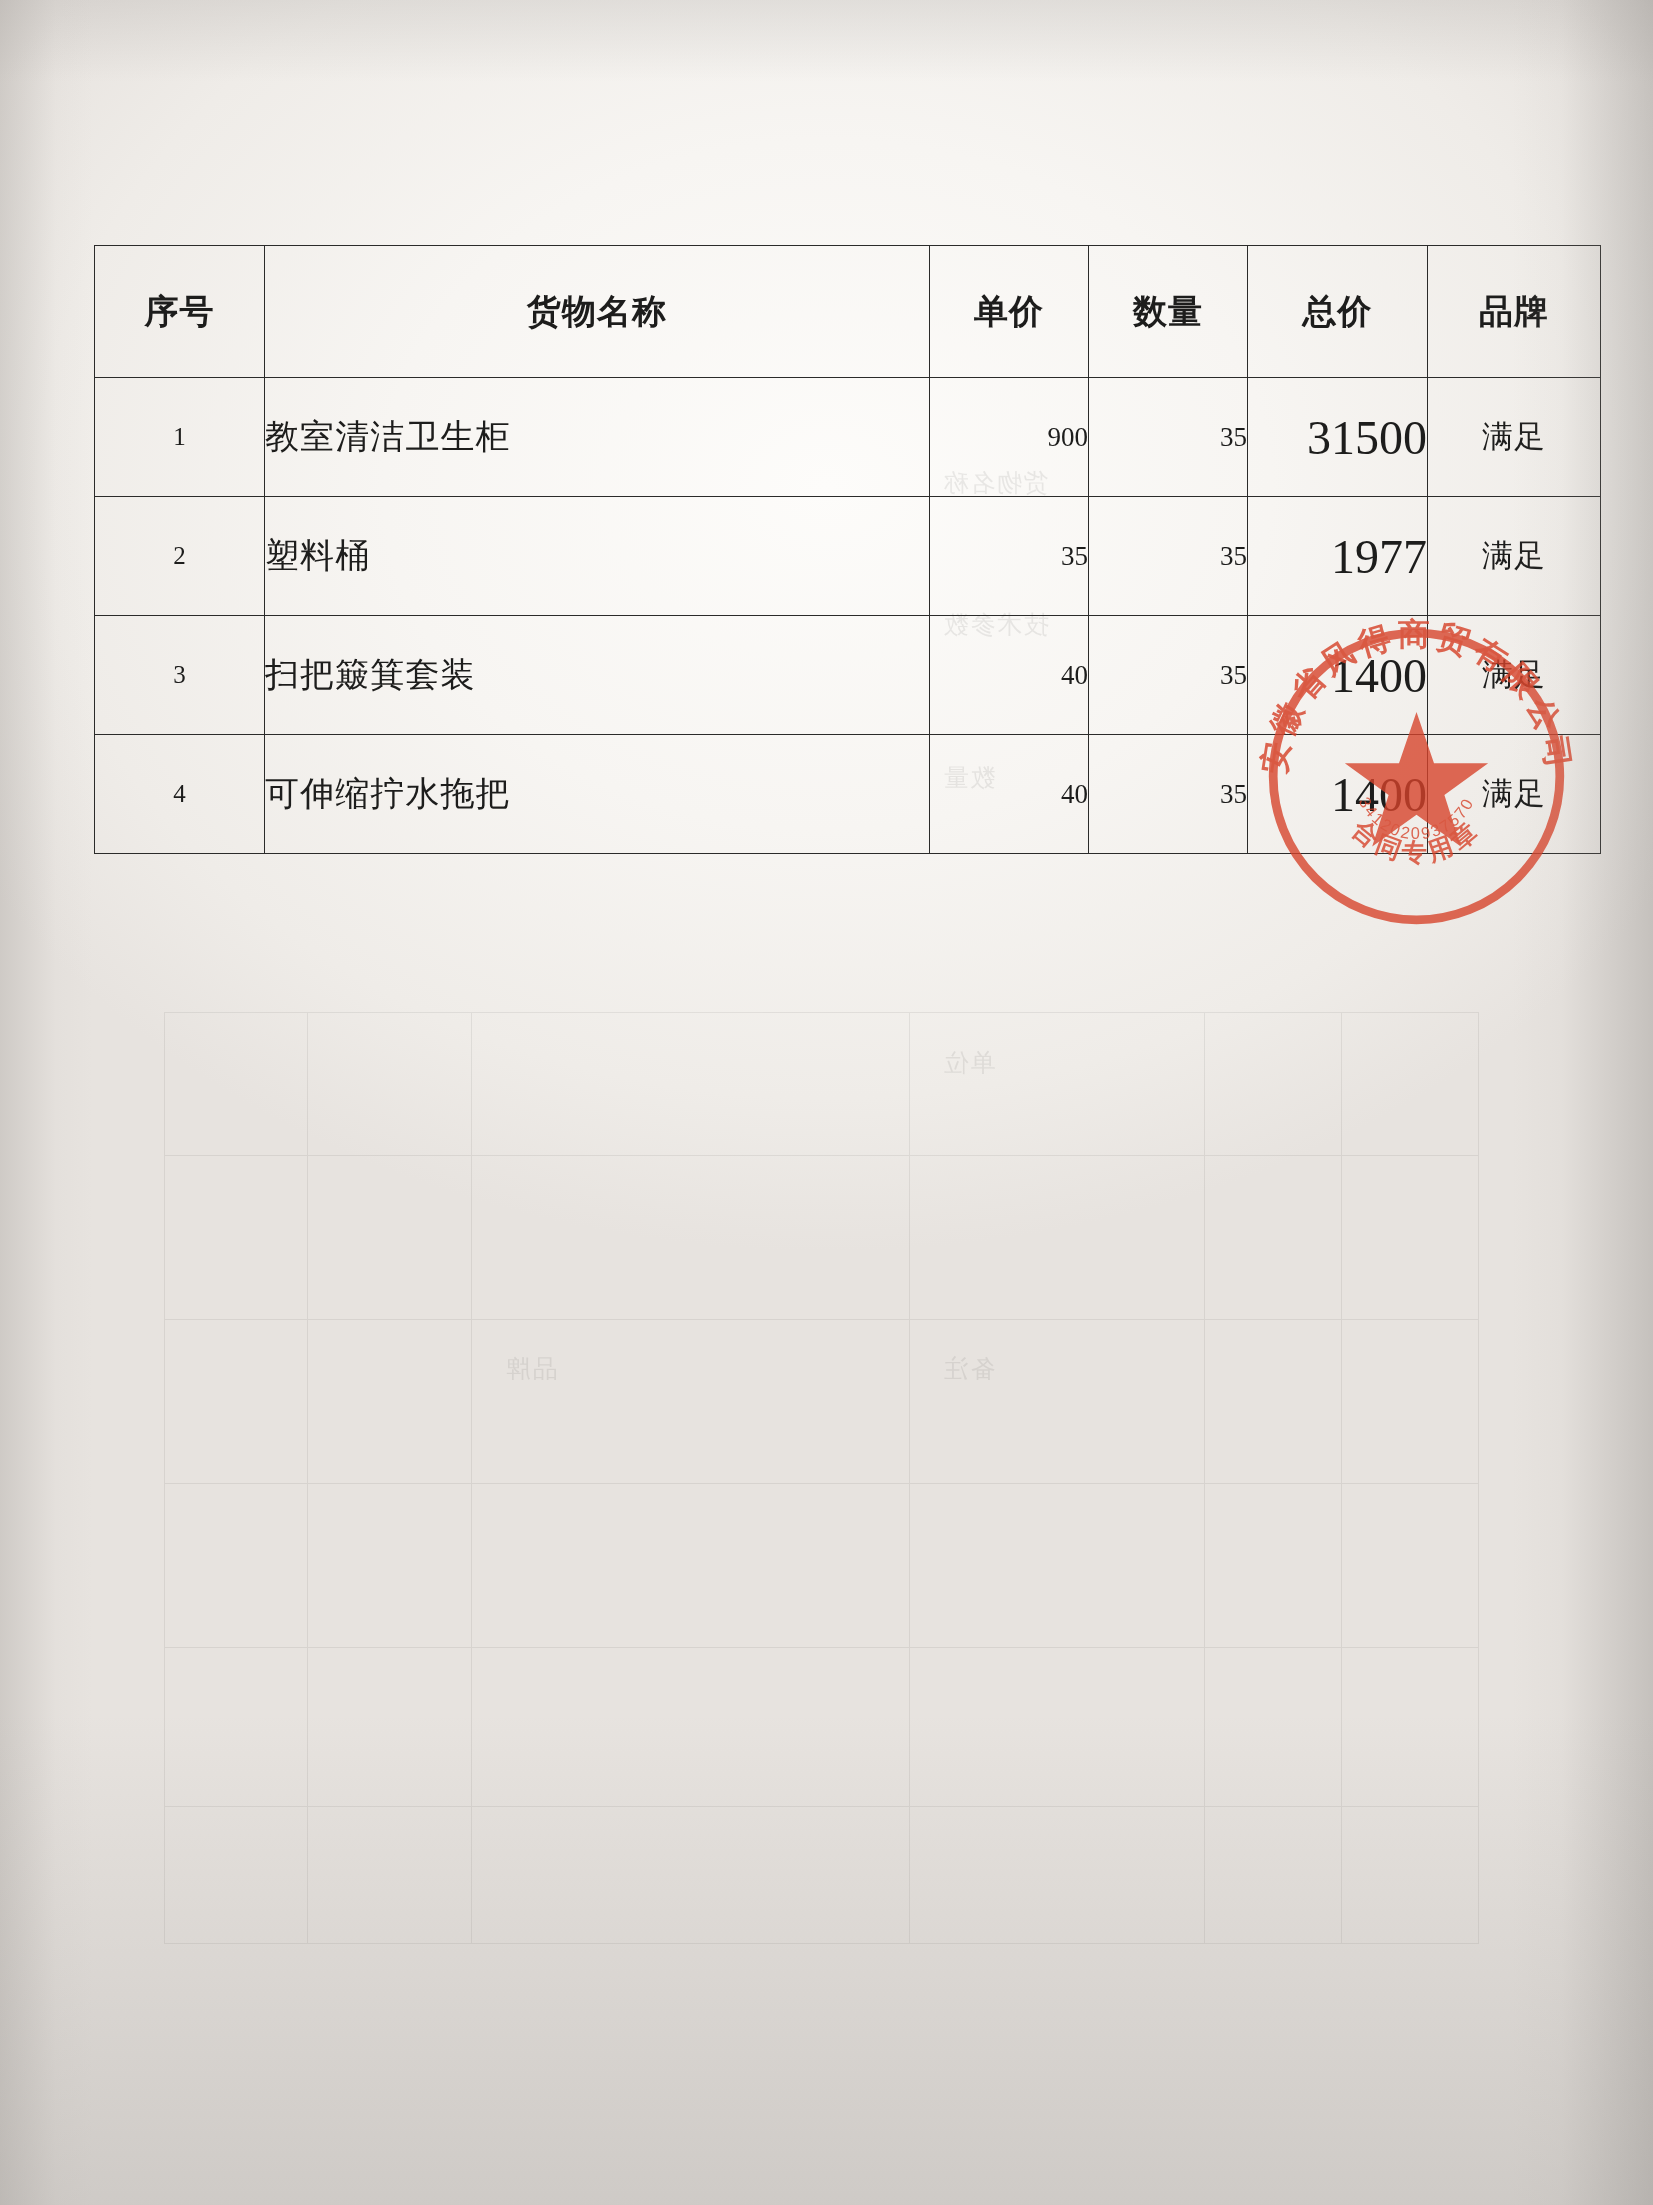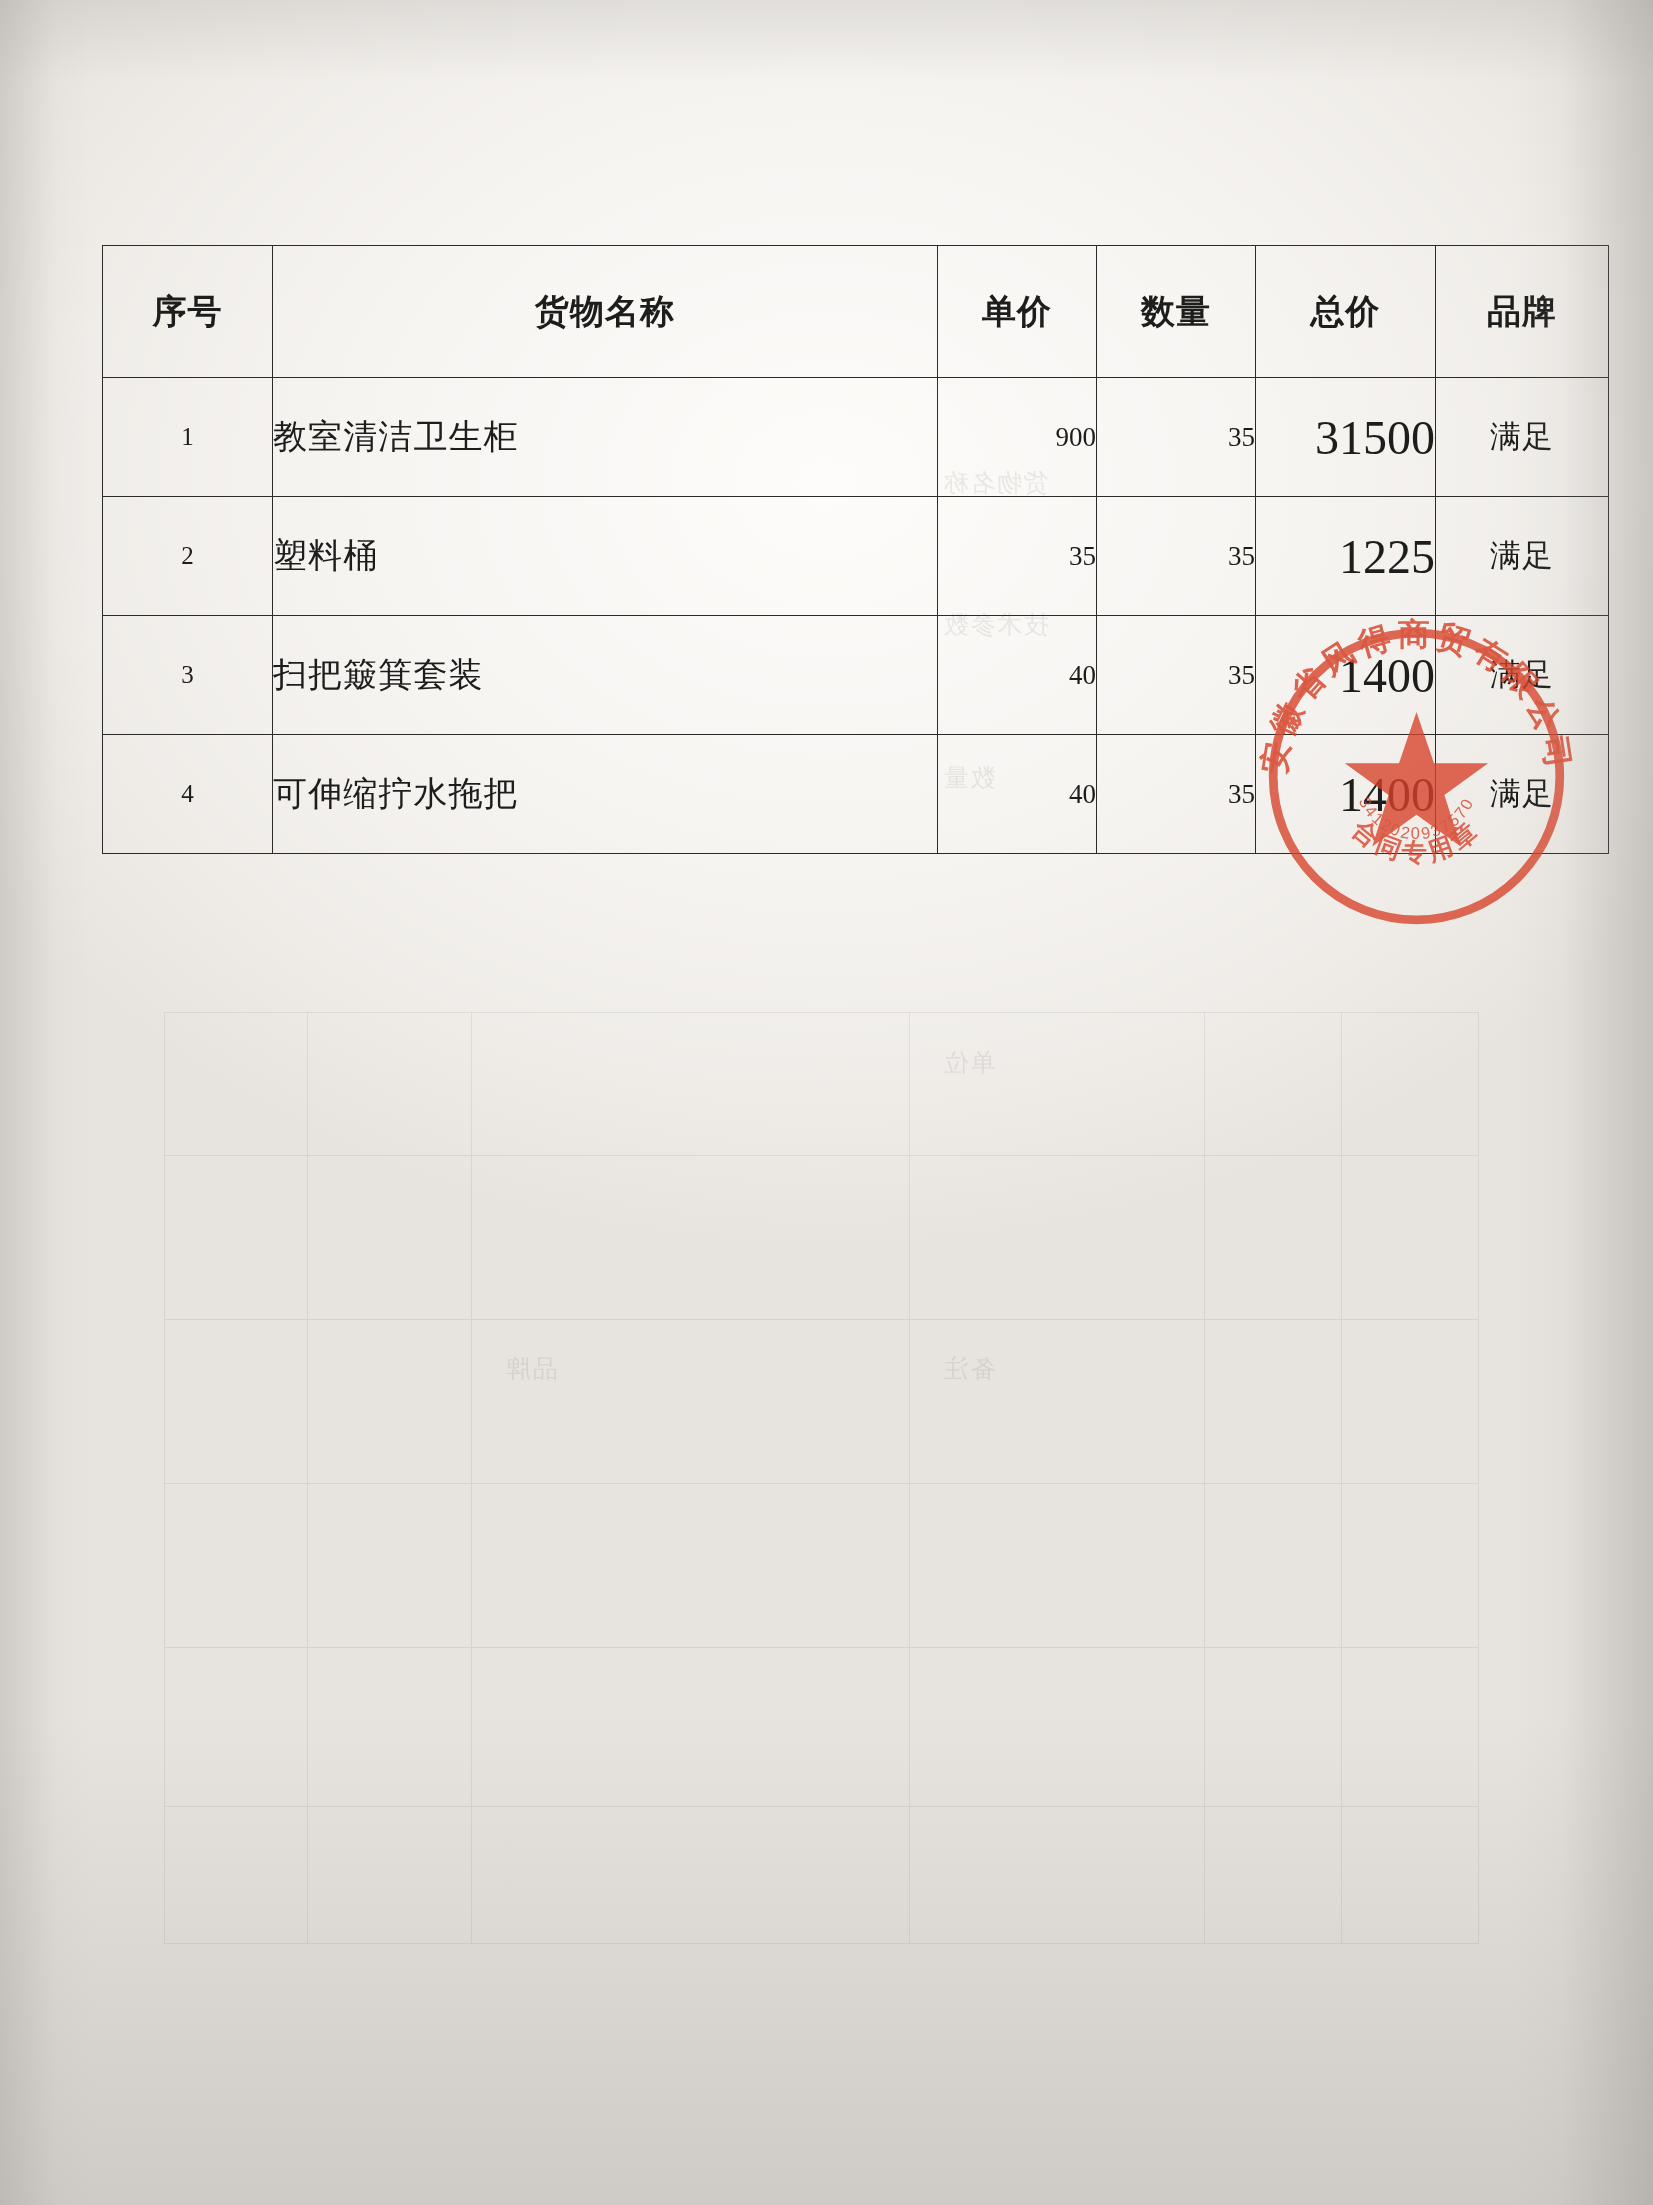--- a/index.html
+++ b/index.html
@@ -64,21 +64,21 @@
     font-weight: bold;
     font-size: 46px;
     letter-spacing: 3.3px;
     color: #20201f;
   }
 
   
   .quote-table {
     position: absolute;
     top: 245px;
-    left: 102px;
+    left: 94px;
     width: 1505px;
     border-collapse: collapse;
     table-layout: fixed;
     background: transparent;
   }
   .quote-table td, .quote-table th {
     border: 1.6px solid #2b2b2a;
     padding: 0;
     vertical-align: middle;
     color: #1d1d1c;
@@ -264,21 +264,21 @@
         <td class="cell-num">35</td>
         <td class="cell-total">31500</td>
         <td class="cell-brand">满足</td>
       </tr>
 
       <tr class="body-row">
         <td class="cell-idx">2</td>
         <td class="cell-name">塑料桶</td>
         <td class="cell-num">35</td>
         <td class="cell-num">35</td>
-        <td class="cell-total">1225</td>
+        <td class="cell-total">1977</td>
         <td class="cell-brand">满足</td>
       </tr>
 
       <tr class="body-row">
         <td class="cell-idx">3</td>
         <td class="cell-name">扫把簸箕套装</td>
         <td class="cell-num">40</td>
         <td class="cell-num">35</td>
         <td class="cell-total">1400</td>
         <td class="cell-brand">满足</td>

